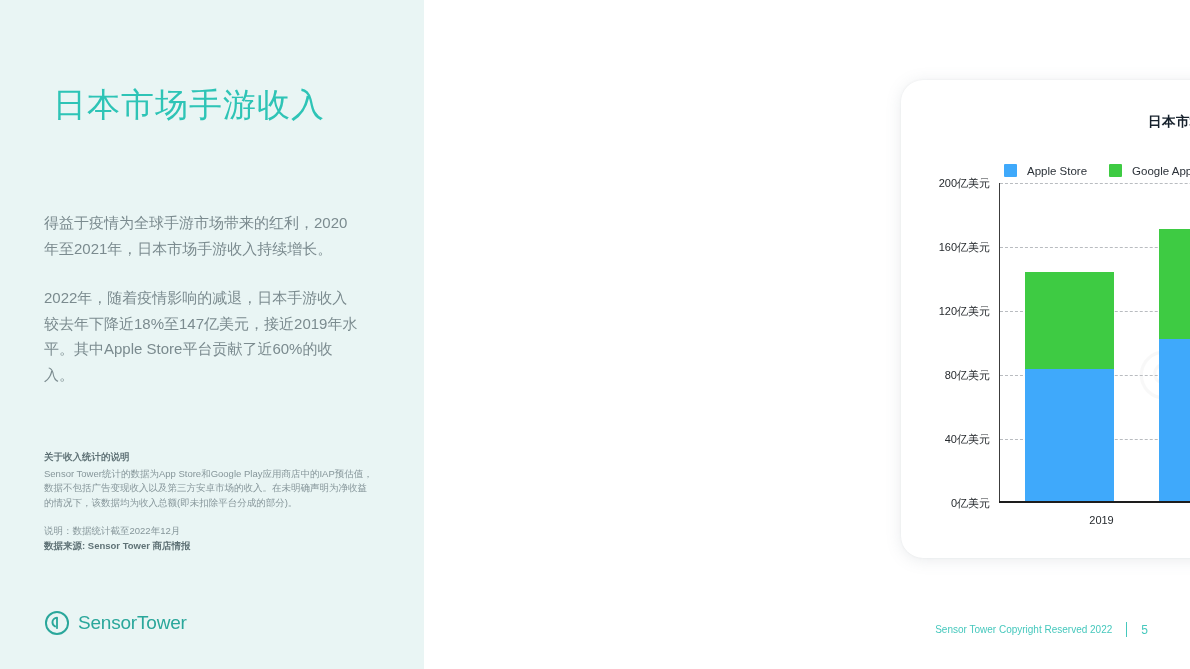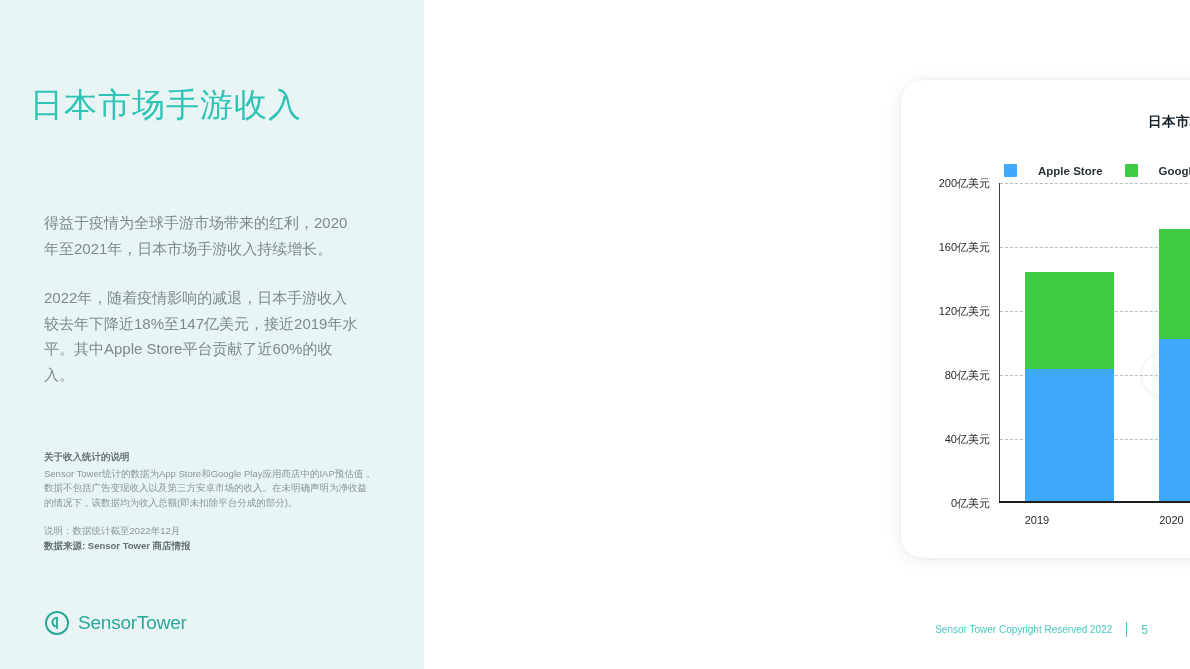--- a/index.html
+++ b/index.html
@@ -11,21 +11,21 @@
     overflow:hidden;
     position:relative;
   }
 
   
   #left-panel{
     position:absolute; left:0; top:0; width:424px; height:669px;
     background:#e9f5f4;
   }
   #headline{
-    position:absolute; left:30px; top:83px; width:360px;
+    position:absolute; left:53px; top:83px; width:360px;
   }
   .headline-line1{
     font-size:33px; line-height:44px; letter-spacing:1px;
     color:#2ec4b6; font-weight:400; white-space:nowrap;
   }
   .headline-line2{
     font-size:33px; line-height:44px; letter-spacing:1px;
     color:#12a89e; font-weight:700; white-space:nowrap;
   }
 
@@ -69,21 +69,21 @@
     position:absolute; left:0; top:33px; width:100%;
     text-align:center; font-size:13.5px; font-weight:700; color:#15202b;
     letter-spacing:0.4px;
   }
 
   
   #legend{
     position:absolute; left:103px; top:84px;
     display:flex; align-items:center; gap:22px;
   }
-  .legend-item{ display:flex; align-items:center; gap:21px;font-weight:bold; }
+  .legend-item{ display:flex; align-items:center; gap:10px; }
   .legend-swatch{ width:13px; height:13px; border-radius:1px; display:block; }
   .legend-label{ font-size:11.5px; color:#2b3138; }
 
   
   #plot{
     position:absolute; left:98px; top:103px; width:540px; height:320px;
   }
   #plot .axis-y{
     position:absolute; left:0; top:0; width:1px; height:320px; background:#3c3c3c;
   }
@@ -96,21 +96,21 @@
   }
   .ytick{
     position:absolute; right:calc(100% + 9px); transform:translateY(-50%);
     font-size:11px; color:#262a2e; white-space:nowrap;
   }
   .bar-group{
     position:absolute; bottom:1.6px;
   }
   .bar-seg{ width:100%; display:block; }
   .xtick{
-    position:absolute; top:calc(100% + 13px); width:100%; text-align:left;
+    position:absolute; top:calc(100% + 13px); width:100%; text-align:right;
     font-size:11px; color:#262a2e;
   }
 
   
   #watermark{
     position:absolute; left:50%; top:268px; transform:translateX(-50%);
     display:flex; align-items:center; gap:10px;
     opacity:0.5; pointer-events:none;
   }
   #watermark .wm-mark{ width:54px; height:54px; display:block; }

